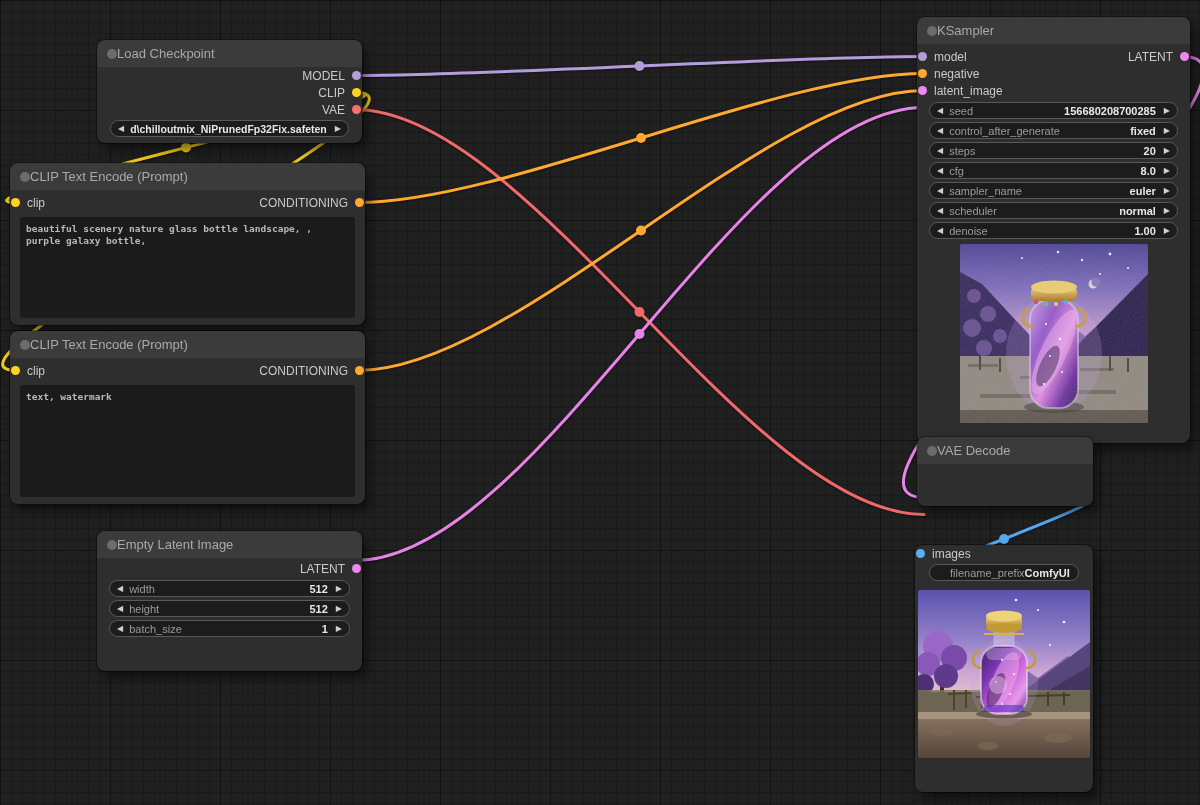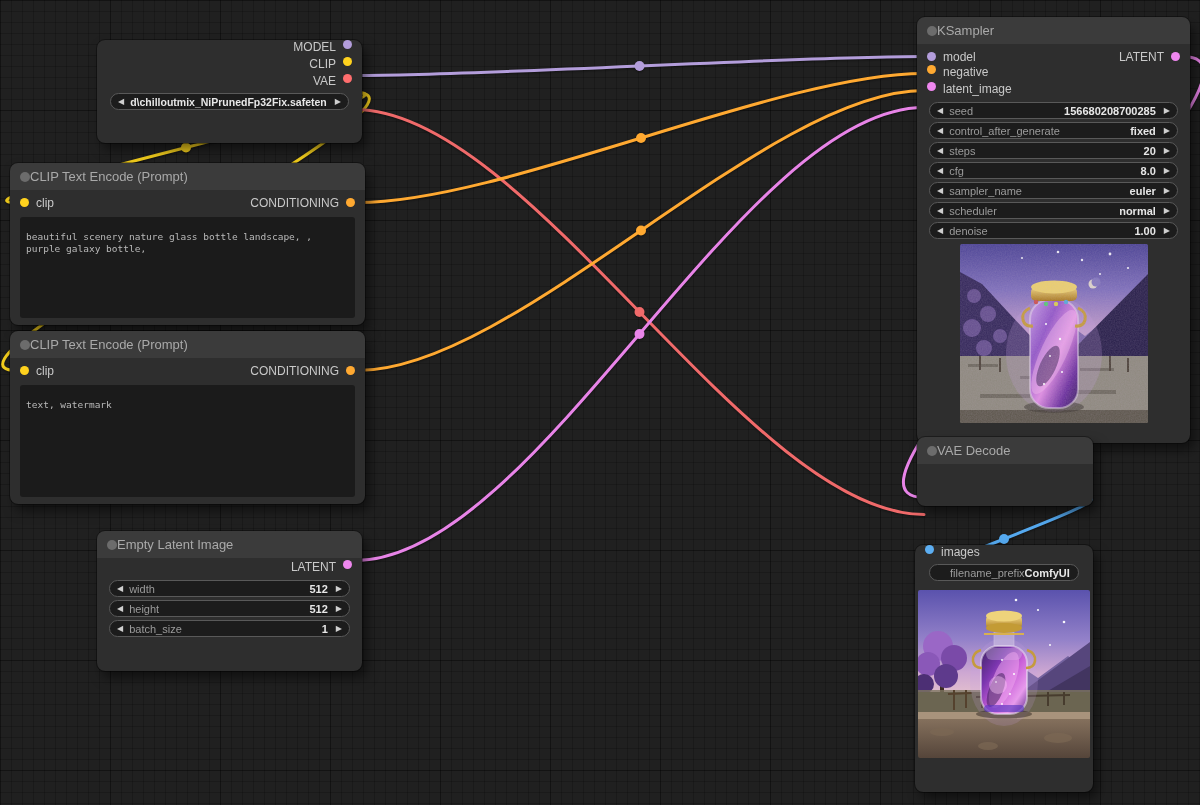--- a/index.html
+++ b/index.html
@@ -12,37 +12,37 @@
   linear-gradient(rgba(0,0,0,.18) 1px,transparent 1px),
   linear-gradient(90deg,rgba(0,0,0,.18) 1px,transparent 1px);
  background-size:110px 110px,110px 110px,11px 11px,11px 11px;}
 #links-svg{position:absolute;left:0;top:0;z-index:1;filter:drop-shadow(0 1px 1px rgba(0,0,0,.45))}
 .node{position:absolute;z-index:2;background:#2e2e2e;border-radius:8px;
  box-shadow:5px 7px 12px rgba(0,0,0,.5);outline:1px solid rgba(0,0,0,.35)}
 .titlebar{height:27px;background:#3b3b3b;border-radius:8px 8px 0 0;display:flex;align-items:center;padding:0 10px;}
 .tdot{width:10px;height:10px;border-radius:50%;background:#6c6c6c;flex:none}
 .ttext{font-size:13px;color:#a9a9a9;white-space:nowrap}
 .ports.mt0{margin-top:0}.ports.mt2{margin-top:2px}.ports.mt4{margin-top:4px}
-.prow{height:17px;display:flex;padding:0 10px}
+.prow{height:17px;display:flex;align-items:center;padding:0 1px}
 .prow.in{justify-content:flex-start}.prow.out{justify-content:flex-end}.prow.both{justify-content:space-between}
 .pgroup{display:flex;align-items:center;height:17px}
 .pdot{width:9px;height:9px;border-radius:50%;flex:none}
 .plabel{font-size:12px;color:#c9c9c9;margin:0 7px;white-space:nowrap}
 .widget{height:17px;margin:3px 12px 0;background:#1c1c1c;border:1px solid #595959;border-radius:9px;
  display:flex;align-items:center;padding:0 7px;font-size:11px;white-space:nowrap}
 .w-ckpt{margin:2px 13px 0}
 .wlabel{color:#9b9b9b}
 .wvalue{color:#e7e7e7;font-weight:bold;margin-left:auto;padding-left:8px}
 .warrow{color:#cfcfcf;font-size:8px;line-height:1}
 .warrow.left{margin-right:6px}.warrow.right{margin-left:8px}
 .wcenter{flex:1;text-align:center;color:#e7e7e7;font-weight:bold;font-size:10.5px;overflow:hidden;white-space:nowrap}
 .filewidget{margin:2px 14px 0;padding:0 20px;justify-content:space-between}
 .filewidget .wvalue{margin-left:0;padding-left:0}
-.textarea{margin:6px 10px 0;background:#1b1b1b;border-radius:3px;padding:14px 6px;
- font-family:"DejaVu Sans Mono",monospace;font-size:9.5px;font-weight:normal;color:#b9b9b9;line-height:1.3;overflow:hidden}
+.textarea{margin:6px 10px 0;background:#1b1b1b;border-radius:3px;padding:6px 6px;
+ font-family:"DejaVu Sans Mono",monospace;font-size:9.5px;font-weight:bold;color:#b9b9b9;line-height:1.3;overflow:hidden}
 .ta1{height:101px}.ta2{height:112px}
 .preview{display:block;margin:5px auto 0;border-radius:2px;overflow:hidden;line-height:0}
 .preview.save{margin-top:9px}
 </style>
 </head>
 <body>
 
 <div id="canvas">
 <svg id="links-svg" width="1200" height="805">
       <path d="M 355 75.5 C 497.32928370507597 75.5, 781.670716294924 56.5, 924 56.5" stroke="#b39ddb" stroke-width="3" stroke-linecap="round" fill="none"></path>
@@ -59,20 +59,24 @@
       <circle cx="186" cy="231.5" r="5" fill="#f2cd1d"></circle>
       <circle cx="639.5" cy="312" r="5" fill="#f06a6a"></circle>
       <circle cx="641" cy="138" r="5" fill="#ffa931"></circle>
       <circle cx="641" cy="230.5" r="5" fill="#ffa931"></circle>
       <circle cx="639.5" cy="334" r="5" fill="#e884e8"></circle>
       <circle cx="1053.5" cy="277" r="5" fill="#e884e8"></circle>
       <circle cx="1004" cy="539" r="5" fill="#55a9ef"></circle>
     </svg>
 
 <div class="node" style="left:97px;top:40px;width:265px;height:103px">
+  <div class="titlebar">
+    <span class="tdot"></span>
+    <span class="ttext">Load Checkpoint</span>
+  </div>
   <div class="ports mt0">
     <div class="prow out">
           <span class="plabel">MODEL</span>
           <span class="pdot" style="background: rgb(179, 157, 219);"></span>
         </div>
     <div class="prow out">
           <span class="plabel">CLIP</span>
           <span class="pdot" style="background: rgb(255, 210, 30);"></span>
         </div>
     <div class="prow out">

